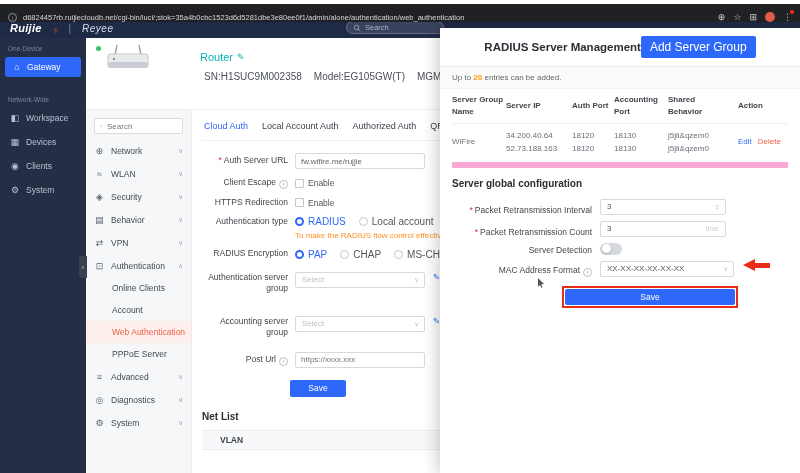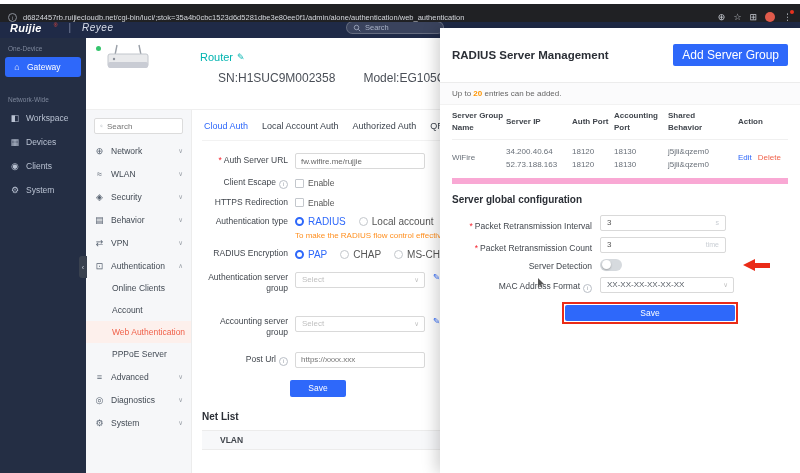--- a/index.html
+++ b/index.html
@@ -25,21 +25,21 @@
   .url{color:#d3d6db;font-size:7.5px;white-space:nowrap;overflow:hidden;flex:0 1 auto}
   .b-icons{margin-left:auto;display:flex;align-items:center;gap:8px;color:#c8ccd3;font-size:9px}
   .b-ic{cursor:default}
   .avatar{width:10px;height:10px;border-radius:50%;background:#e05b4b}
   .menu-dots{position:relative}
   .menu-dots::after{content:"";position:absolute;right:-2px;top:-2px;width:4px;height:4px;
     border-radius:50%;background:#e8321e}
   
   .app-header{position:absolute;top:18px;left:0;right:0;height:20px;background:var(--dark-header);
     display:flex;align-items:center;padding:0 10px;z-index:10}
-  .logo{display:flex;align-items:flex-start;gap:11px;color:#fff}
+  .logo{display:flex;align-items:flex-end;gap:11px;color:#fff}
   .logo-main{font-weight:bold;font-style:italic;font-size:11px;letter-spacing:.3px}
   .logo-reg{color:#ff4b3a;font-size:5px;vertical-align:super;margin-left:1px}
   .logo-sep{color:#7c86a0;font-size:10px}
   .logo-sub{color:#d7dce8;font-size:10px;font-style:italic;letter-spacing:.5px}
   .hsearch{position:absolute;left:346px;top:3px;width:98px;height:13px;
     background:rgba(255,255,255,.12);border:1px solid rgba(255,255,255,.22);border-radius:7px;
     display:flex;align-items:center;gap:4px;padding:0 6px;color:#a9b2c6;font-size:7.5px}
   
   .sidenav{position:absolute;top:38px;left:0;width:86px;bottom:0;background:var(--dark-side);
     color:#b9c2d2;z-index:5}
@@ -48,21 +48,21 @@
     display:flex;align-items:center;gap:5px;padding:5px 7px;font-size:8.5px;cursor:pointer}
   .sn-item{display:flex;align-items:center;gap:6px;padding:7px 10px;font-size:8.5px;cursor:pointer}
   .sn-ic{width:10px;text-align:center;font-size:9px;font-style:normal}
   
   .dev-header{position:absolute;left:86px;top:38px;right:0;height:72px;background:#fff;
     border-bottom:1px solid #efefef;z-index:4}
   .status-dot{position:absolute;left:10px;top:8px;width:5px;height:5px;border-radius:50%;background:#35c56d}
   .router-img{position:absolute;left:17px;top:5px}
   .dev-name{position:absolute;left:114px;top:13px;color:var(--teal);font-size:11px;display:flex;gap:4px;align-items:center}
   .dev-edit{font-size:9px;font-style:normal;cursor:pointer}
-  .dev-meta{position:absolute;left:132px;top:33px;display:flex;gap:28px;font-size:12px;color:#4a4f57}
+  .dev-meta{position:absolute;left:118px;top:33px;display:flex;gap:12px;font-size:10px;color:#4a4f57}
   .ip-val{color:var(--teal)}
   .monitor-btn{position:absolute;left:404px;top:49px;width:46px;height:15px;border:1px solid #d9d9d9;
     border-radius:2px;background:#fff;font-size:8px;color:#555;display:flex;align-items:center;
     justify-content:center;cursor:pointer}
   
   .menu{position:absolute;left:86px;top:110px;width:106px;bottom:0;background:#f6f7f9;
     border-right:1px solid #ececec;z-index:4}
   .msearch{margin:8px 8px 5px;height:16px;border:1px solid #dcdcdc;border-radius:2px;background:#fff;
     display:flex;align-items:center;gap:4px;padding:0 5px;color:#9aa0a8}
   .msearch input{border:none;outline:none;width:70px;font-size:8px;background:transparent;
@@ -104,21 +104,21 @@
   .editlink{margin-left:8px;color:var(--accent);font-size:8.5px;cursor:pointer;display:flex;gap:3px;align-items:center}
   .save-btn{margin:12px 0 0 88px;width:56px;height:17px;background:var(--accent);color:#fff;
     border:none;border-radius:2px;font-size:8.5px;font-family:"Liberation Sans",sans-serif;cursor:pointer}
   .netlist{margin-top:14px;font-size:10px;font-weight:bold;color:#2b2f36}
   .vlan-row{margin-top:8px;height:20px;background:#f7f8fa;border-top:1px solid #ececec;
     border-bottom:1px solid #ececec;display:flex;align-items:center;padding-left:18px;
     font-size:8.5px;font-weight:bold;color:#41464d;width:560px}
   
   .modal{position:absolute;left:440px;top:28px;width:360px;height:445px;background:#fff;
     box-shadow:-4px 0 14px rgba(0,0,0,.18);z-index:50;display:flex;flex-direction:column}
-  .m-head{display:flex;align-items:center;justify-content:space-between;padding:16px 12px;
+  .m-head{display:flex;align-items:center;justify-content:center;padding:8px 12px;
     border-bottom:1px solid #ececec;flex:0 0 auto}
   .m-title{font-size:11.5px;font-weight:bold;color:#2b2f36}
   .add-btn{background:var(--accent);color:#fff;font-size:12px;padding:4px 9px;border-radius:2px;
     border:none;font-family:"Liberation Sans",sans-serif;cursor:pointer}
   .notice{padding:6px 12px;font-size:8px;color:#666;background:#fbfbfc;border-bottom:1px solid #f2f2f2}
   .notice b{color:#ff9500;font-weight:bold}
   .mtable{padding:0 12px}
   .thead{display:flex;border-bottom:1px solid #f0f0f0;padding:5px 0}
   .th{display:flex;flex-direction:column;justify-content:center;font-size:8px;font-weight:bold;
     color:#41464d;line-height:1.5}

